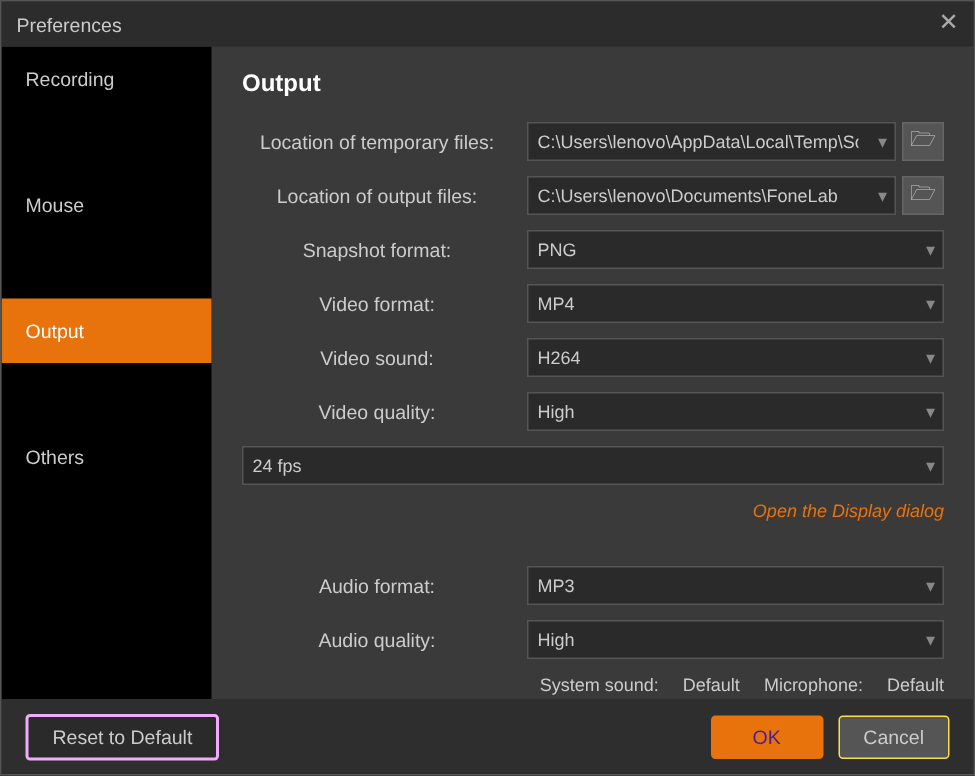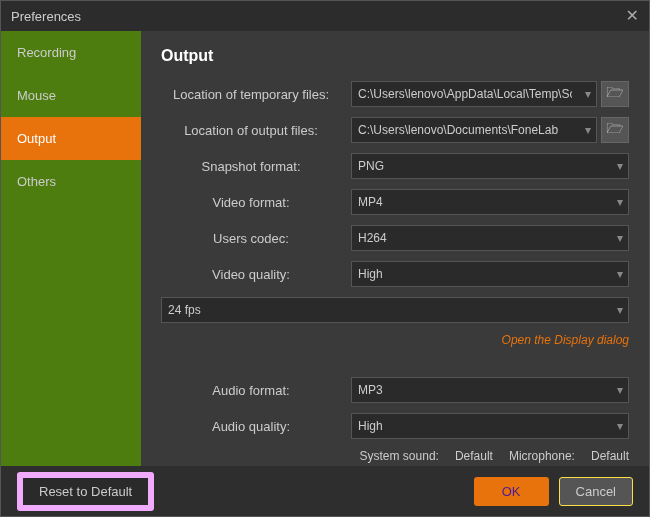--- a/index.html
+++ b/index.html
@@ -43,24 +43,25 @@
       border: none;
       line-height: 1;
     }
     .content {
       display: flex;
       flex: 1;
       overflow: hidden;
     }
     .sidebar {
       width: 140px;
-      background: #4d7c0f;
+      background: #000000;
       flex-shrink: 0;
       display: flex;
       flex-direction: column;
+      gap: 41px;
     }
     .sidebar-item {
       padding: 14px 16px;
       color: #ccc;
       cursor: pointer;
       font-size: 13px;
     }
     .sidebar-item.active {
       background: #e8720c;
       color: #fff;
@@ -162,21 +163,21 @@
       height: 50px;
       background: #2e2e2e;
       display: flex;
       align-items: center;
       justify-content: space-between;
       padding: 0 16px;
       flex-shrink: 0;
     }
     .reset-btn {
       background: #2a2a2a;
-      border: 6px solid #f0abfc;
+      border: 2px solid #f0abfc;
       color: #ccc;
       padding: 6px 16px;
       cursor: pointer;
       font-size: 13px;
       border-radius: 3px;
     }
     .footer-right {
       display: flex;
       gap: 10px;
     }
@@ -270,21 +271,21 @@
       <div class="form-row">
         <span class="form-label">Video format:</span>
         <div class="select-wrapper">
           <select>
             <option value="MP4">MP4</option>
           </select>
         </div>
       </div>
 
       <div class="form-row">
-        <span class="form-label">Users codec:</span>
+        <span class="form-label">Video sound:</span>
         <div class="select-wrapper">
           <select>
             <option value="H264">H264</option>
           </select>
         </div>
       </div>
 
       <div class="form-row">
         <span class="form-label">Video quality:</span>
         <div class="select-wrapper">

